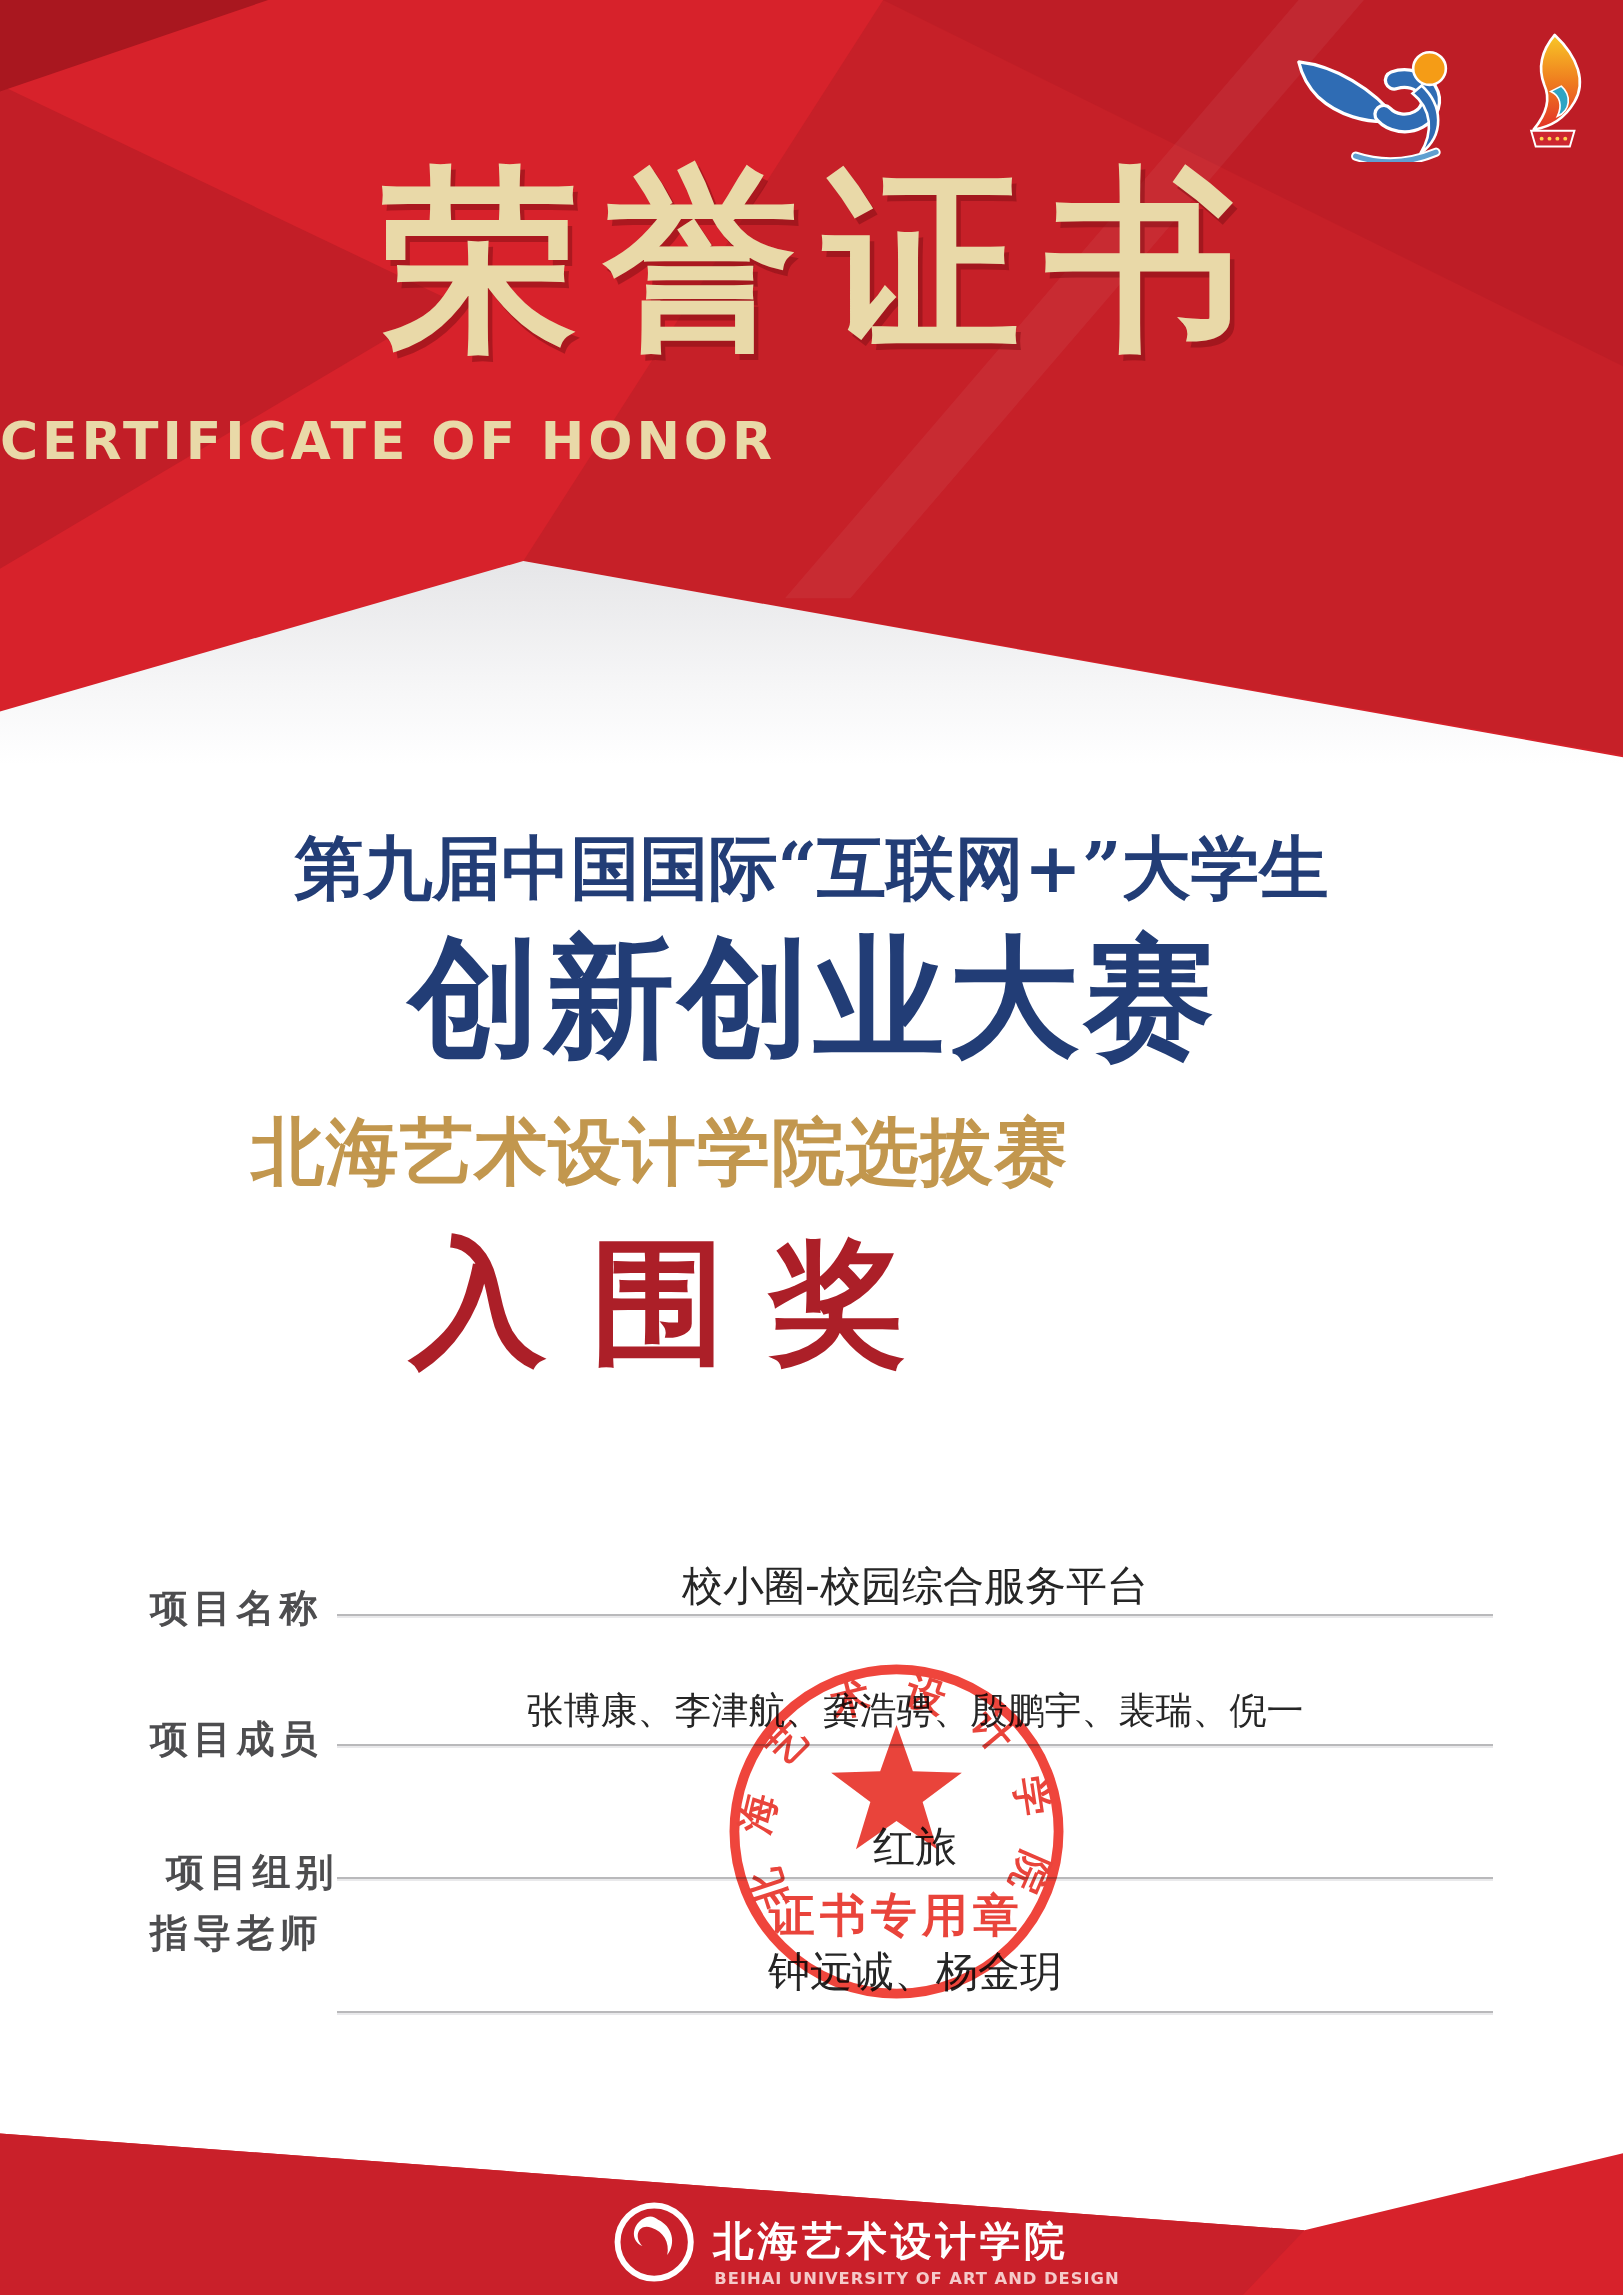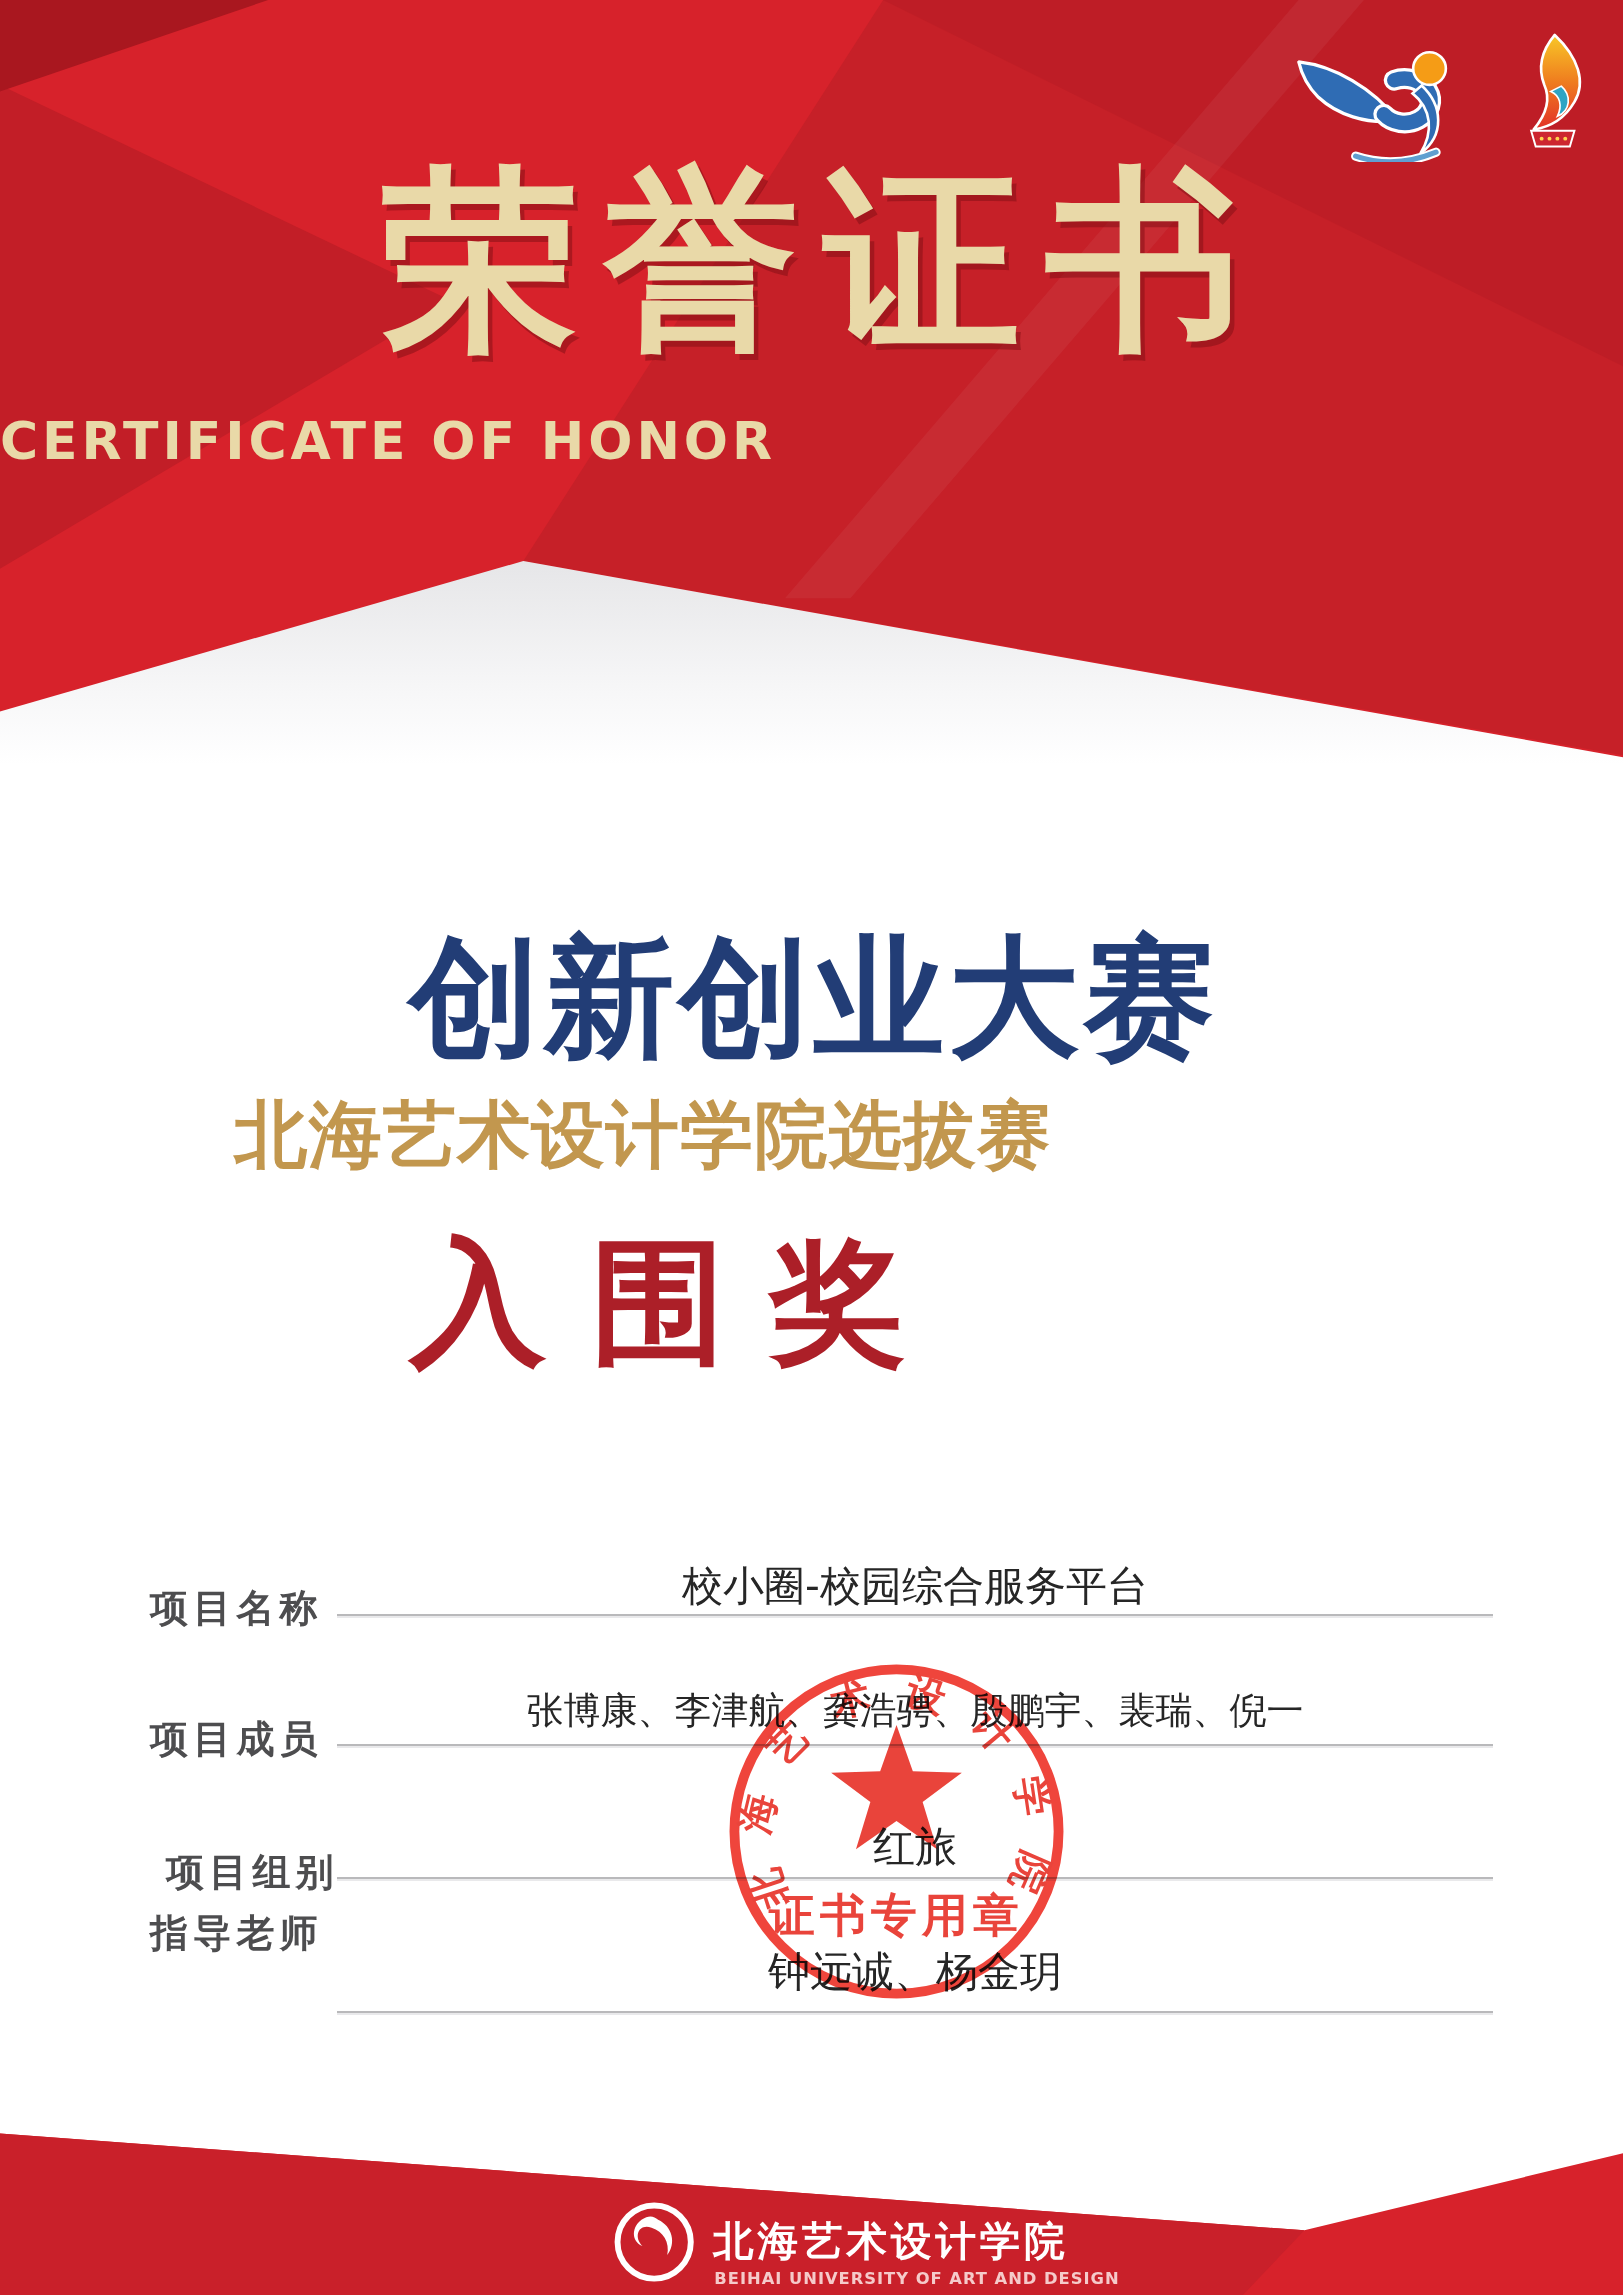--- a/index.html
+++ b/index.html
@@ -18,21 +18,21 @@
   .title-en{left:0;top:411px;width:1623px;
     font-size:52px;font-weight:800;color:#e9d9a8;letter-spacing:3.9px;margin:0;}
 
   
   .comp-line1{left:0;top:823px;width:1623px;text-align:center;margin:0;
     font-size:69px;font-weight:700;color:#223d76;
     font-family:"DejaVu Serif","Liberation Serif",serif;}
   .comp-line2{left:0;top:911px;width:1623px;text-align:center;margin:0;
     font-size:131px;font-weight:700;color:#223d76;letter-spacing:3.9px;text-indent:3.9px;
     font-family:"DejaVu Serif","Liberation Serif",serif;}
-  .selection-line{left:0;top:1087px;width:1286px;text-align:center;margin:0;
+  .selection-line{left:0;top:1087px;width:1286px;text-align:center;margin:17px;
     font-size:73px;font-weight:700;color:#c2974e;letter-spacing:1.3px;
     font-family:"DejaVu Serif","Liberation Serif",serif;}
   .award{left:0;top:1212px;width:1316px;text-align:center;margin:0;
     font-size:136px;font-weight:700;color:#ac1f28;letter-spacing:44px;text-indent:44px;
     font-family:"DejaVu Serif","Liberation Serif",serif;}
 
   
   .field-label{left:150px;font-size:38px;font-weight:700;color:#4d4d4f;
     letter-spacing:5.2px;white-space:nowrap;}
   .field-line{left:337px;width:1156px;height:2px;background:#b9b9bb;
@@ -109,20 +109,21 @@
     <path d="M 52,152 L 118,152 L 111,176 L 59,176 Z" fill="#cd2630" stroke="#ffffff" stroke-width="3"></path>
     <circle cx="68" cy="164" r="3" fill="#ffd54f"></circle>
     <circle cx="80" cy="164" r="3" fill="#ffd54f"></circle>
     <circle cx="92" cy="164" r="3" fill="#ffd54f"></circle>
     <circle cx="104" cy="164" r="3" fill="#ffd54f"></circle>
   </svg>
 
   <h1 class="abs title-cn">荣誉证书</h1>
   <div class="abs title-en">CERTIFICATE OF HONOR</div>
 
+  <div class="abs comp-line1">第九届中国国际“互联网+”大学生</div>
   <div class="abs comp-line2">创新创业大赛</div>
   <div class="abs selection-line">北海艺术设计学院选拔赛</div>
   <div class="abs award">入围奖</div>
 
   <div class="abs field-label" id="label-0">项目名称</div>
   <div class="abs field-value" id="value-0">校小圈-校园综合服务平台</div>
   <div class="abs field-line" id="line-0"></div>
 
   <div class="abs field-label" id="label-1">项目成员</div>
   <div class="abs field-value" id="value-1">张博康、李津航、龚浩骋、殷鹏宇、裴瑞、倪一</div>

